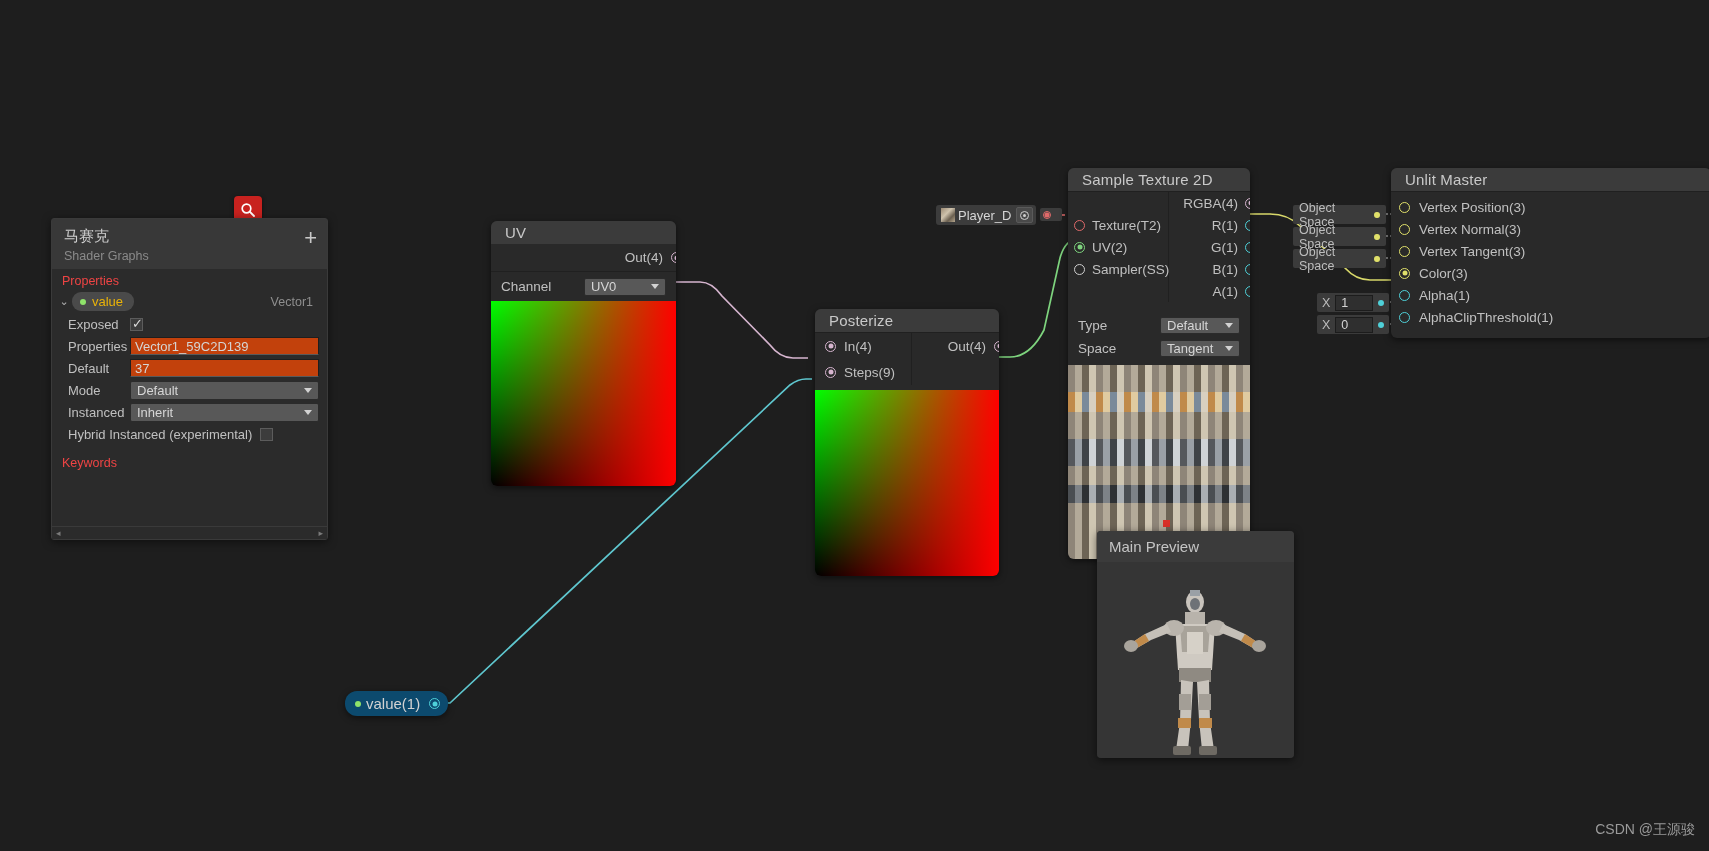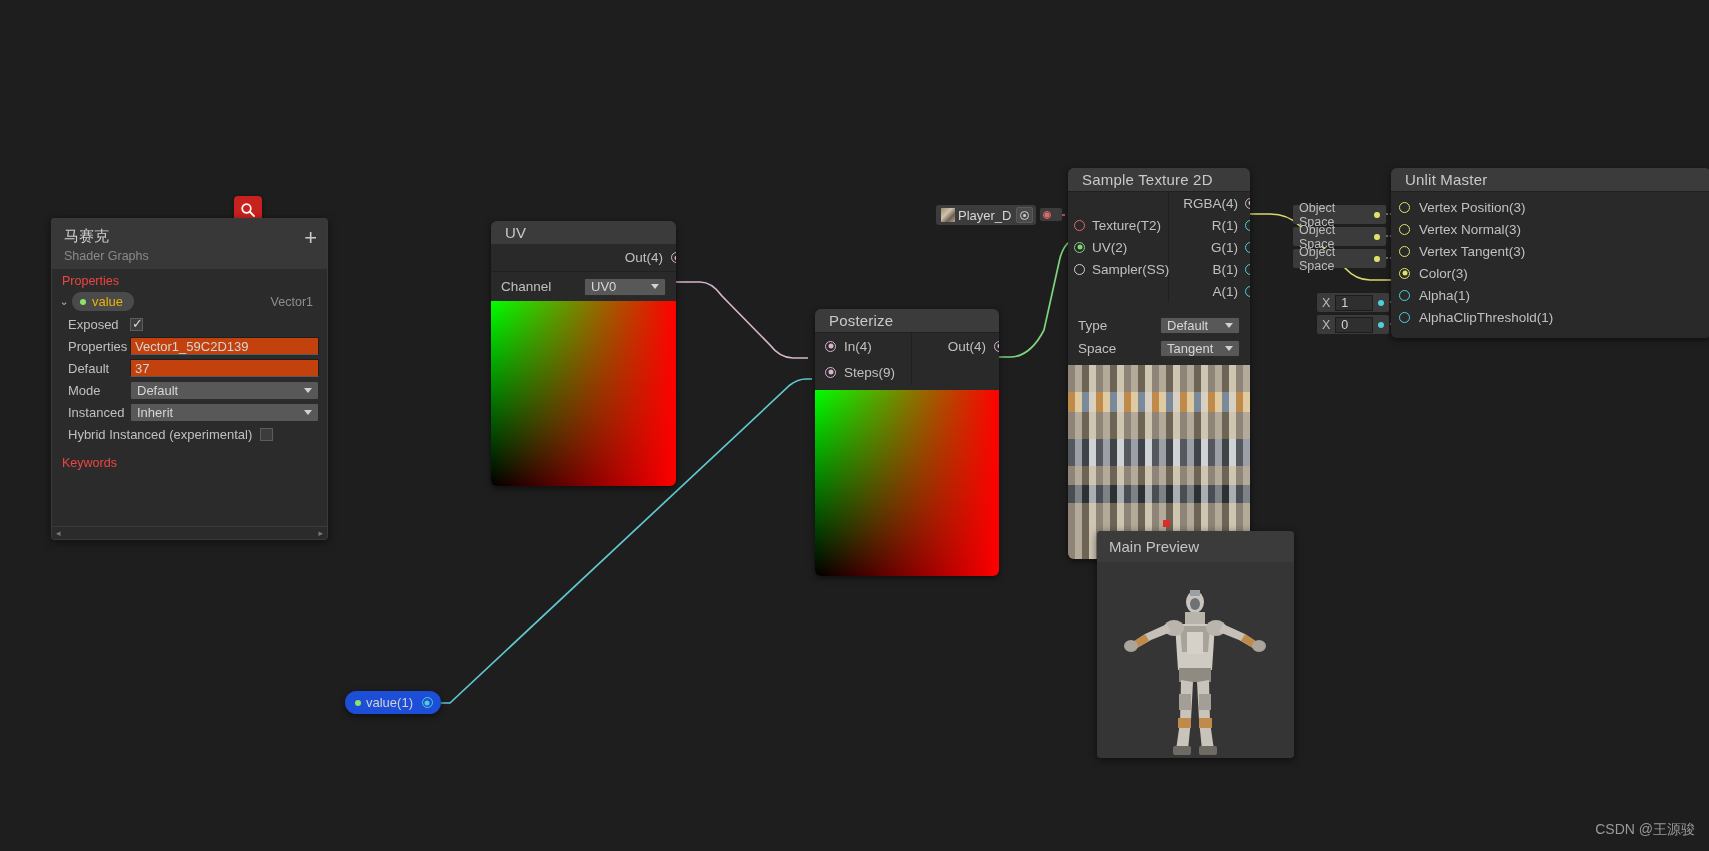--- a/index.html
+++ b/index.html
@@ -188,25 +188,25 @@
     background:
       linear-gradient(to right, rgba(255,0,0,0) 0%, rgba(255,0,0,1) 100%),
       linear-gradient(to top, rgba(0,255,0,0) 0%, rgba(0,255,0,1) 100%),
       #000;
   }
 
   
   #value-node {
     position: absolute;
     left: 345px; top: 691px;
-    background: #1d4ed8;
+    background: #0c4a6e;
     border-radius: 12px;
     padding: 4px 8px 4px 10px;
     display: flex; align-items: center;
-    font-size: 13px; color: #d2d2d2;
+    font-size: 15px; color: #d2d2d2;
     box-shadow: 0 2px 6px rgba(0,0,0,.5);
     justify-content: space-between;
   }
   #value-node .dot {
     width: 6px; height: 6px; border-radius: 50%;
     background: #8fe36a; margin-right: 5px;
   }
 
   
   #tex-field {

